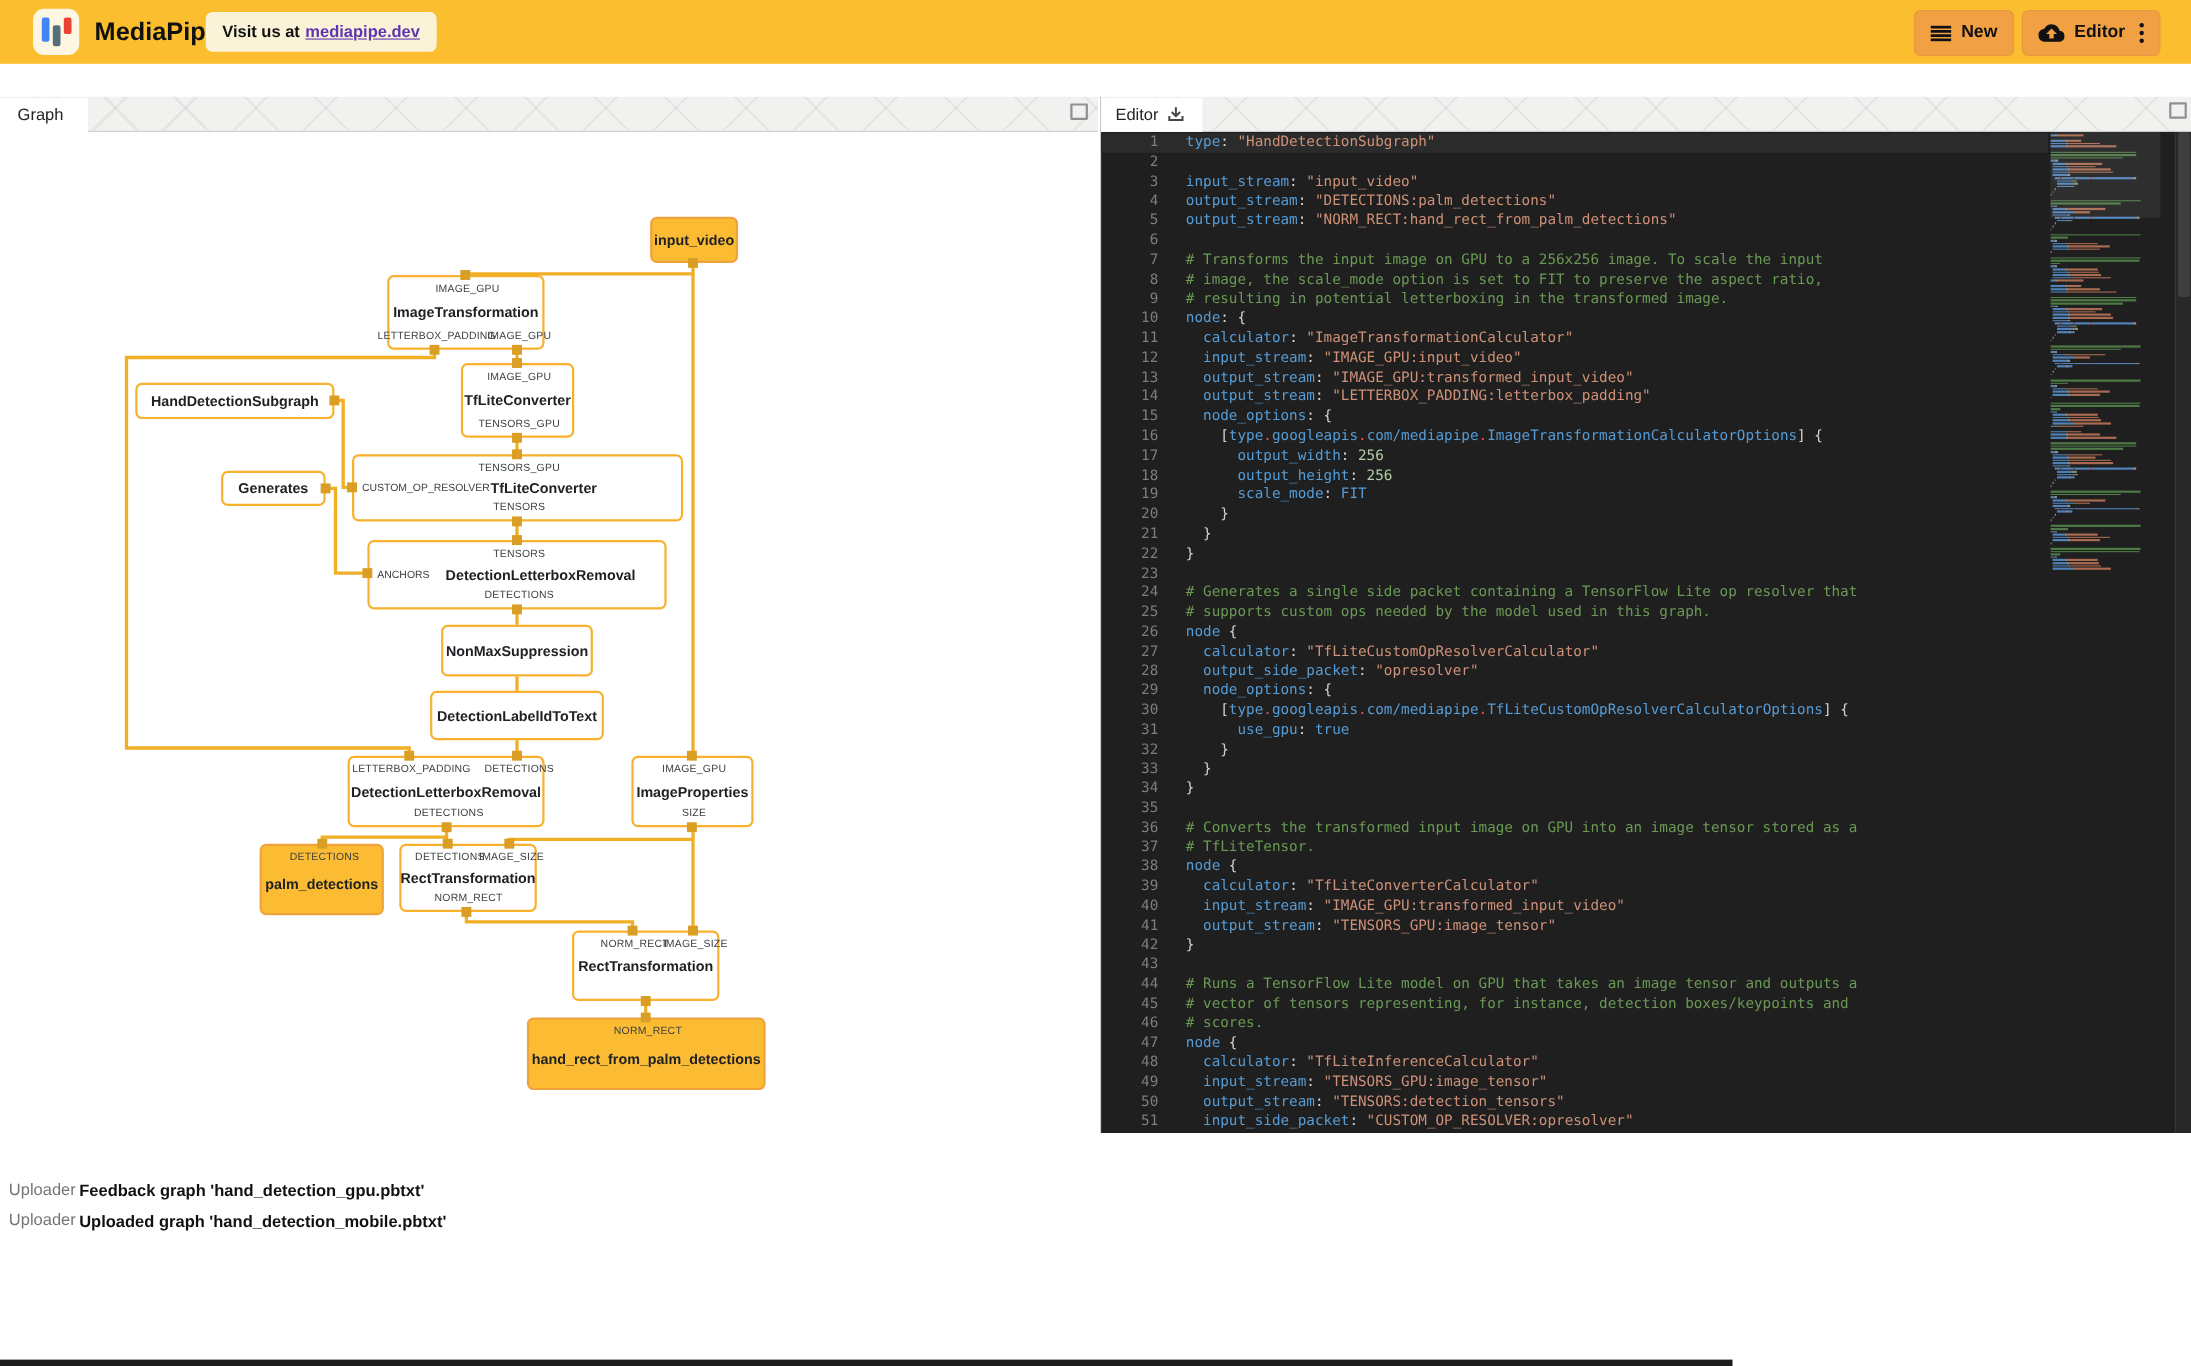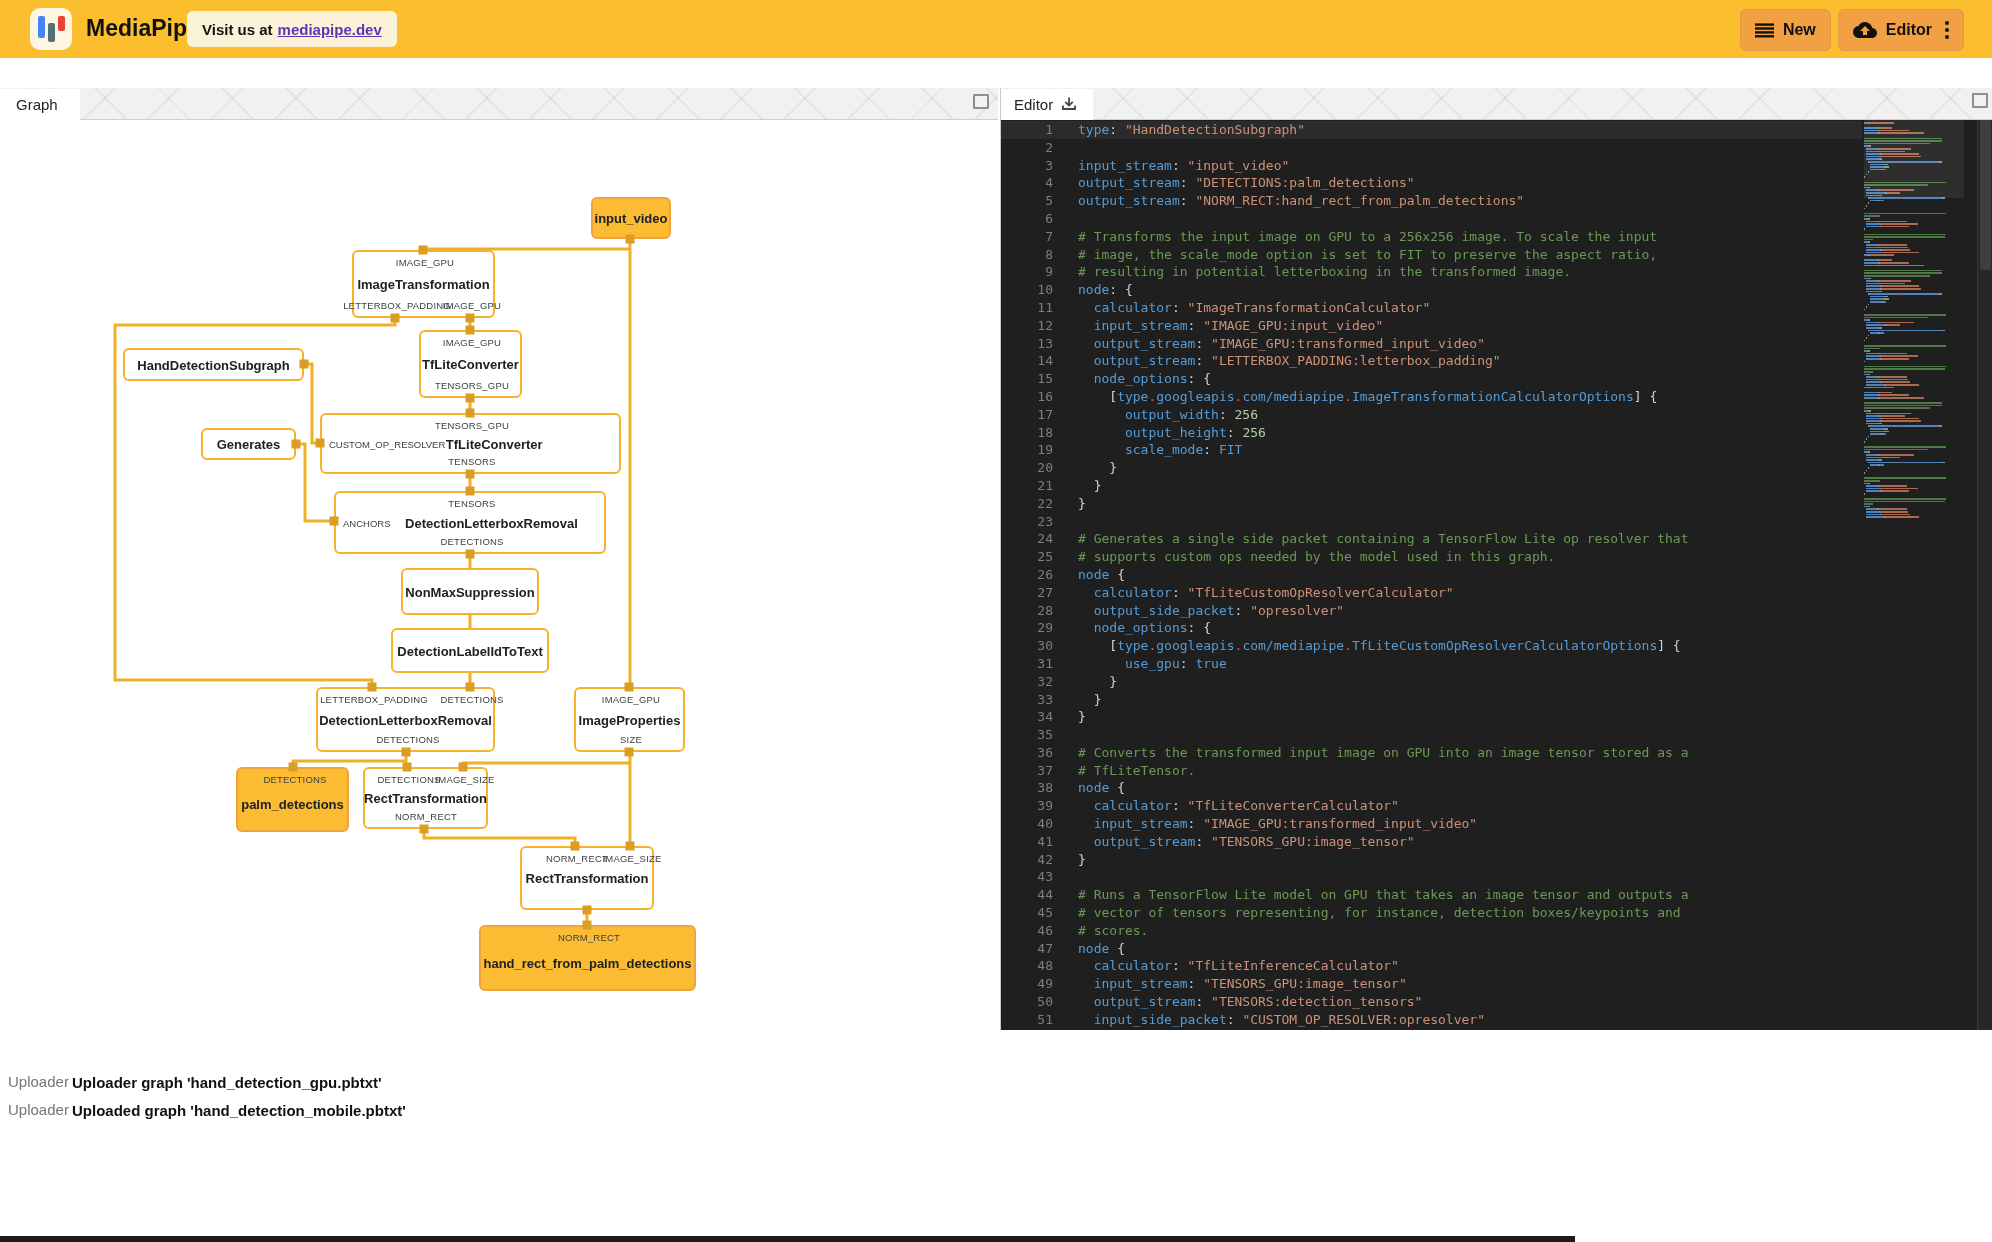--- a/index.html
+++ b/index.html
@@ -960,21 +960,21 @@
         </div>
       </div>
     <div class="mm-view"></div>
     <div class="vscroll">
       <div class="vthumb"></div>
     </div>
   </div>
 
   <div class="fb-row" style="top:1069px;">
     <span class="fb-src">Uploader</span>
-    <span class="fb-msg">Uploader graph 'hand_detection_gpu.pbtxt'</span>
+    <span class="fb-msg">Feedback graph 'hand_detection_gpu.pbtxt'</span>
   </div>
   <div class="fb-row" style="top:1097px;">
     <span class="fb-src">Uploader</span>
     <span class="fb-msg">Uploaded graph 'hand_detection_mobile.pbtxt'</span>
   </div>
 
   <div class="bottom-strip"></div>
 </div>
 
 </body></html>

